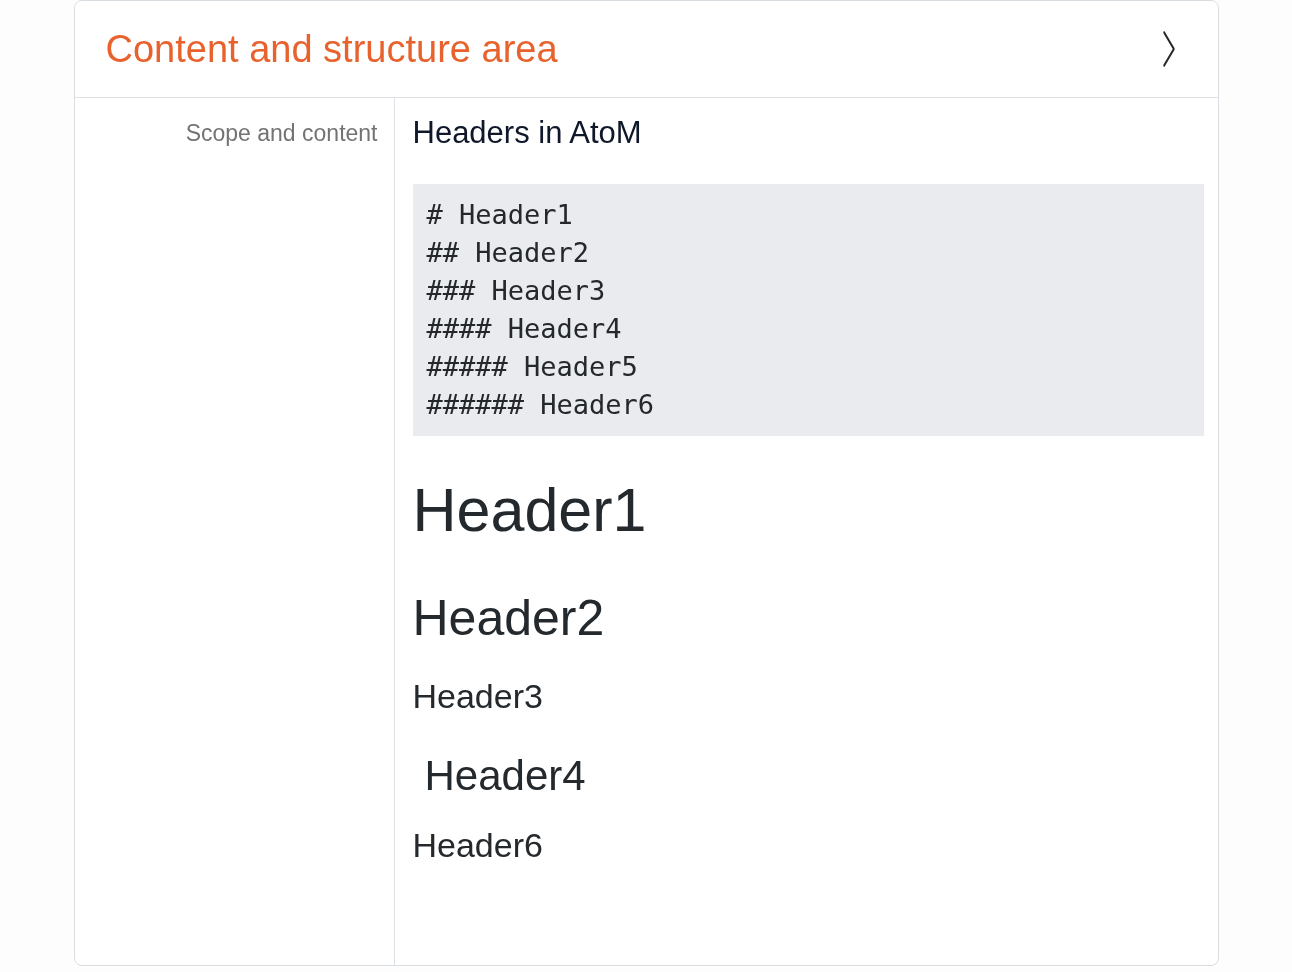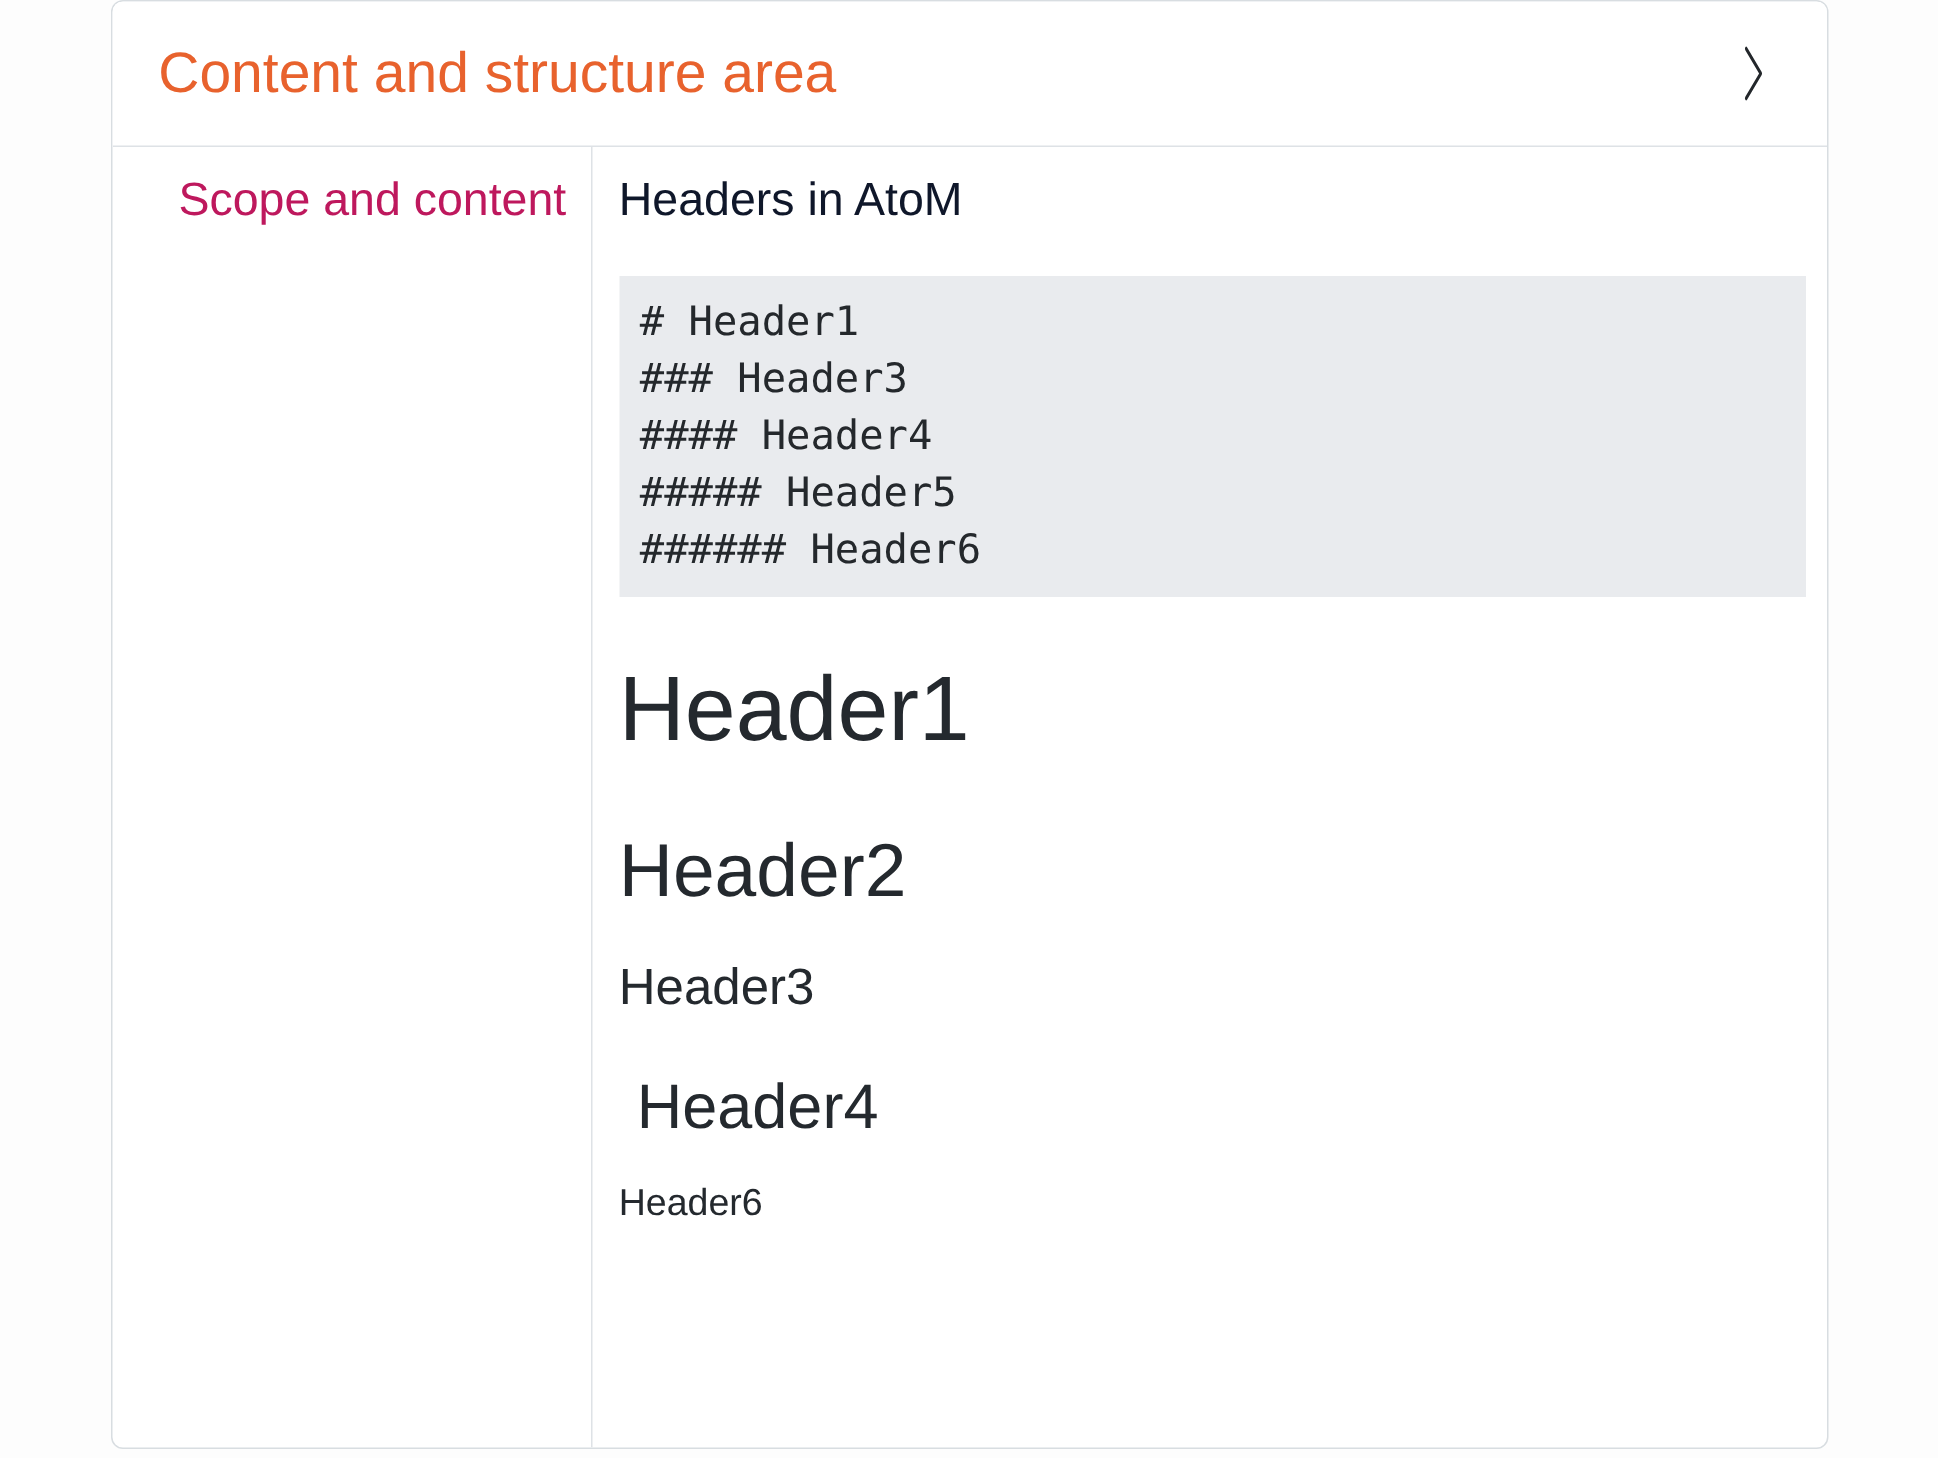--- a/index.html
+++ b/index.html
@@ -56,24 +56,24 @@
     min-height: 0;
   }
   .label-col {
     width: 320px;
     flex: 0 0 auto;
     border-right: 1px solid #dee2e6;
     padding: 16px 16px 0 10px;
     text-align: right;
   }
   .field-label {
-    font-size: 31px;
+    font-size: 23px;
     line-height: 38px;
     font-weight: 400;
-    color: #be185d;
+    color: #737373;
   }
   .value-col {
     flex: 1 1 auto;
     padding: 16px 14px 0 18px;
     overflow: hidden;
   }
   .intro-text {
     font-size: 31px;
     line-height: 38px;
     font-weight: 400;
@@ -90,21 +90,21 @@
     color: #24282c;
     white-space: pre;
   }
   .code-line { display: block; }
   .md-h { font-weight: 400; color: #24292e; line-height: 1.2; }
   .md-h1 { font-size: 61px; margin: 0 0 41px 0; }
   .md-h2 { font-size: 50px; margin: 0 0 28px 0; }
   .md-h3 { font-size: 34px; margin: 0 0 34px 0; }
   .md-h4 { font-size: 42px; margin: 0 0 24px 12px; }
   .md-h5 { font-size: 38px; margin: 0 0 22px 0; }
-  .md-h6 { font-size: 25px; margin: 0; }
+  .md-h6 { font-size: 34px; margin: 0; }
 </style>
 </head>
 <body>
 
 <div class="card">
 
   <div class="card-header">
     <h2 class="section-title">Content and structure area</h2>
     <button class="chevron-btn">
       <span>
@@ -118,21 +118,21 @@
   <div class="card-body">
 
     <div class="label-col">
       <div class="field-label">Scope and content</div>
     </div>
 
     <div class="value-col">
 
       <p class="intro-text">Headers in AtoM</p>
 
-      <pre class="code-block"><span class="code-line"># Header1</span><span class="code-line">### Header3</span><span class="code-line">#### Header4</span><span class="code-line">##### Header5</span><span class="code-line">###### Header6</span></pre>
+      <pre class="code-block"><span class="code-line"># Header1</span><span class="code-line">## Header2</span><span class="code-line">### Header3</span><span class="code-line">#### Header4</span><span class="code-line">##### Header5</span><span class="code-line">###### Header6</span></pre>
 
       <div class="md-h md-h1">Header1</div>
       <div class="md-h md-h2">Header2</div>
       <div class="md-h md-h3">Header3</div>
       <div class="md-h md-h4">Header4</div>
       <div class="md-h md-h6">Header6</div>
 
     </div>
   </div>
 </div>

